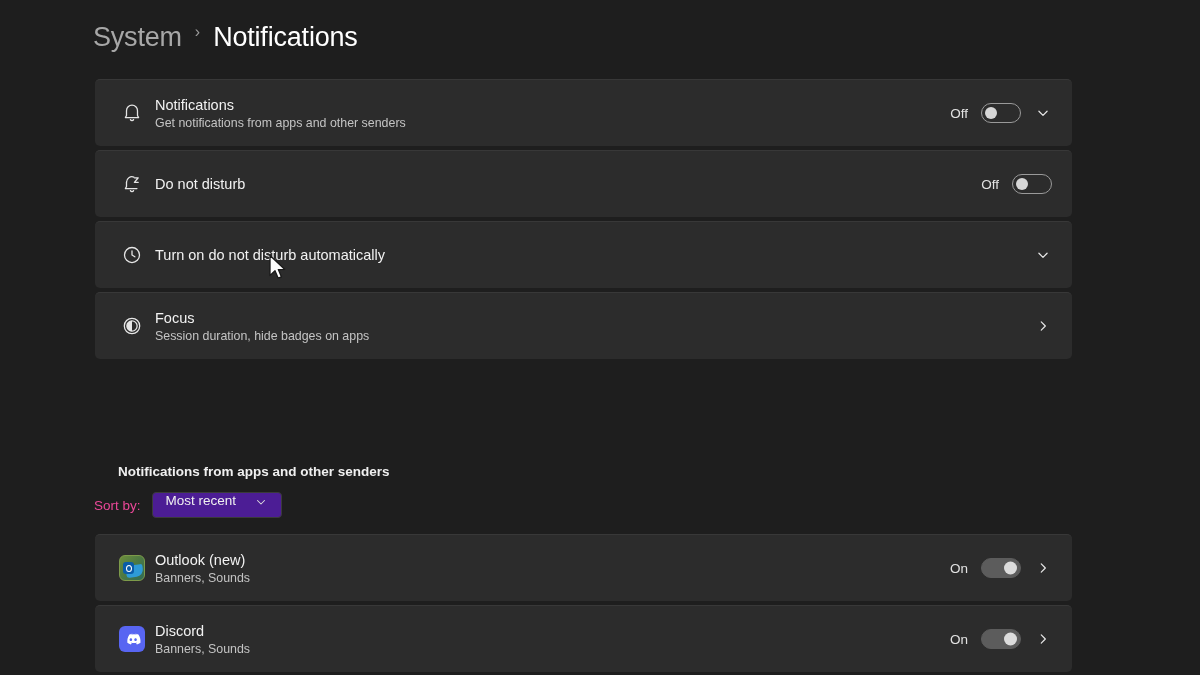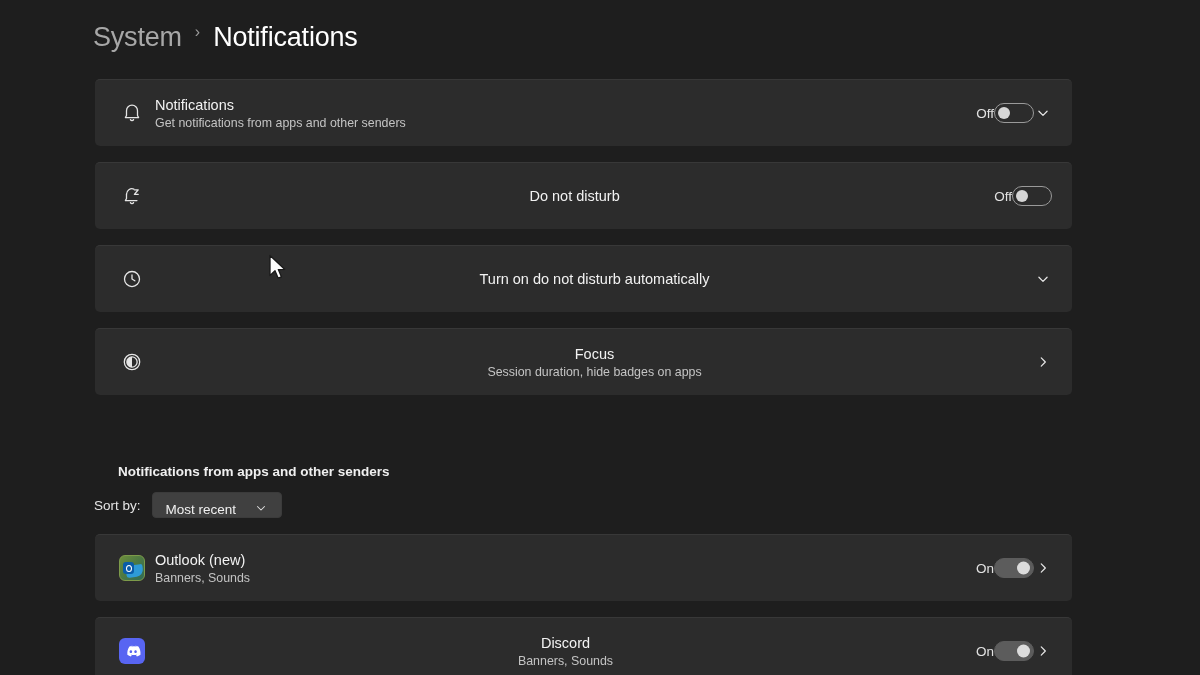--- a/index.html
+++ b/index.html
@@ -53,21 +53,21 @@
 
   .card {
     background: #2c2c2c;
     border-radius: 5px;
     border-top: 1px solid #383838;
     display: flex;
     align-items: center;
     padding: 0 20px 0 14px;
     position: relative;
   }
-  .card + .card { margin-top: 16px; text-align: center; }
+  .card + .card { margin-top: 4px; }
 
   .card-tall { height: 67px; }
   .card-short { height: 58px; }
 
   .icon-box {
     width: 46px;
     min-width: 46px;
     display: flex;
     align-items: center;
     justify-content: center;
@@ -91,21 +91,21 @@
   .card-sub {
     font-size: 12.4px;
     color: #c4c4c4;
     line-height: 15px;
     white-space: nowrap;
   }
 
   .card-right {
     display: flex;
     align-items: center;
-    gap: 0;
+    gap: 13px;
     flex-shrink: 0;
   }
 
   .state-label {
     font-size: 13.5px;
     color: #e2e2e2;
   }
 
   
   .toggle {
@@ -168,30 +168,30 @@
   .sortbar {
     position: absolute;
     left: 94px;
     top: 492px;
     display: flex;
     align-items: center;
     gap: 11px;
   }
   .sort-label {
     font-size: 13.5px;
-    color: #e5e5e5;
+    color: #ec4899;
   }
   .sort-dropdown {
-    background: #404040;
+    background: #4c1d95;
     border: 1px solid #3b3b3b;
     border-radius: 4px;
     height: 26px;
     padding: 0 11px 0 13px;
     display: flex;
-    align-items: flex-end;
+    align-items: flex-start;
     gap: 16px;
   }
   .sort-value {
     font-size: 13.5px;
     color: #f0f0f0;
   }
 
   
   .applist {
     position: absolute;

